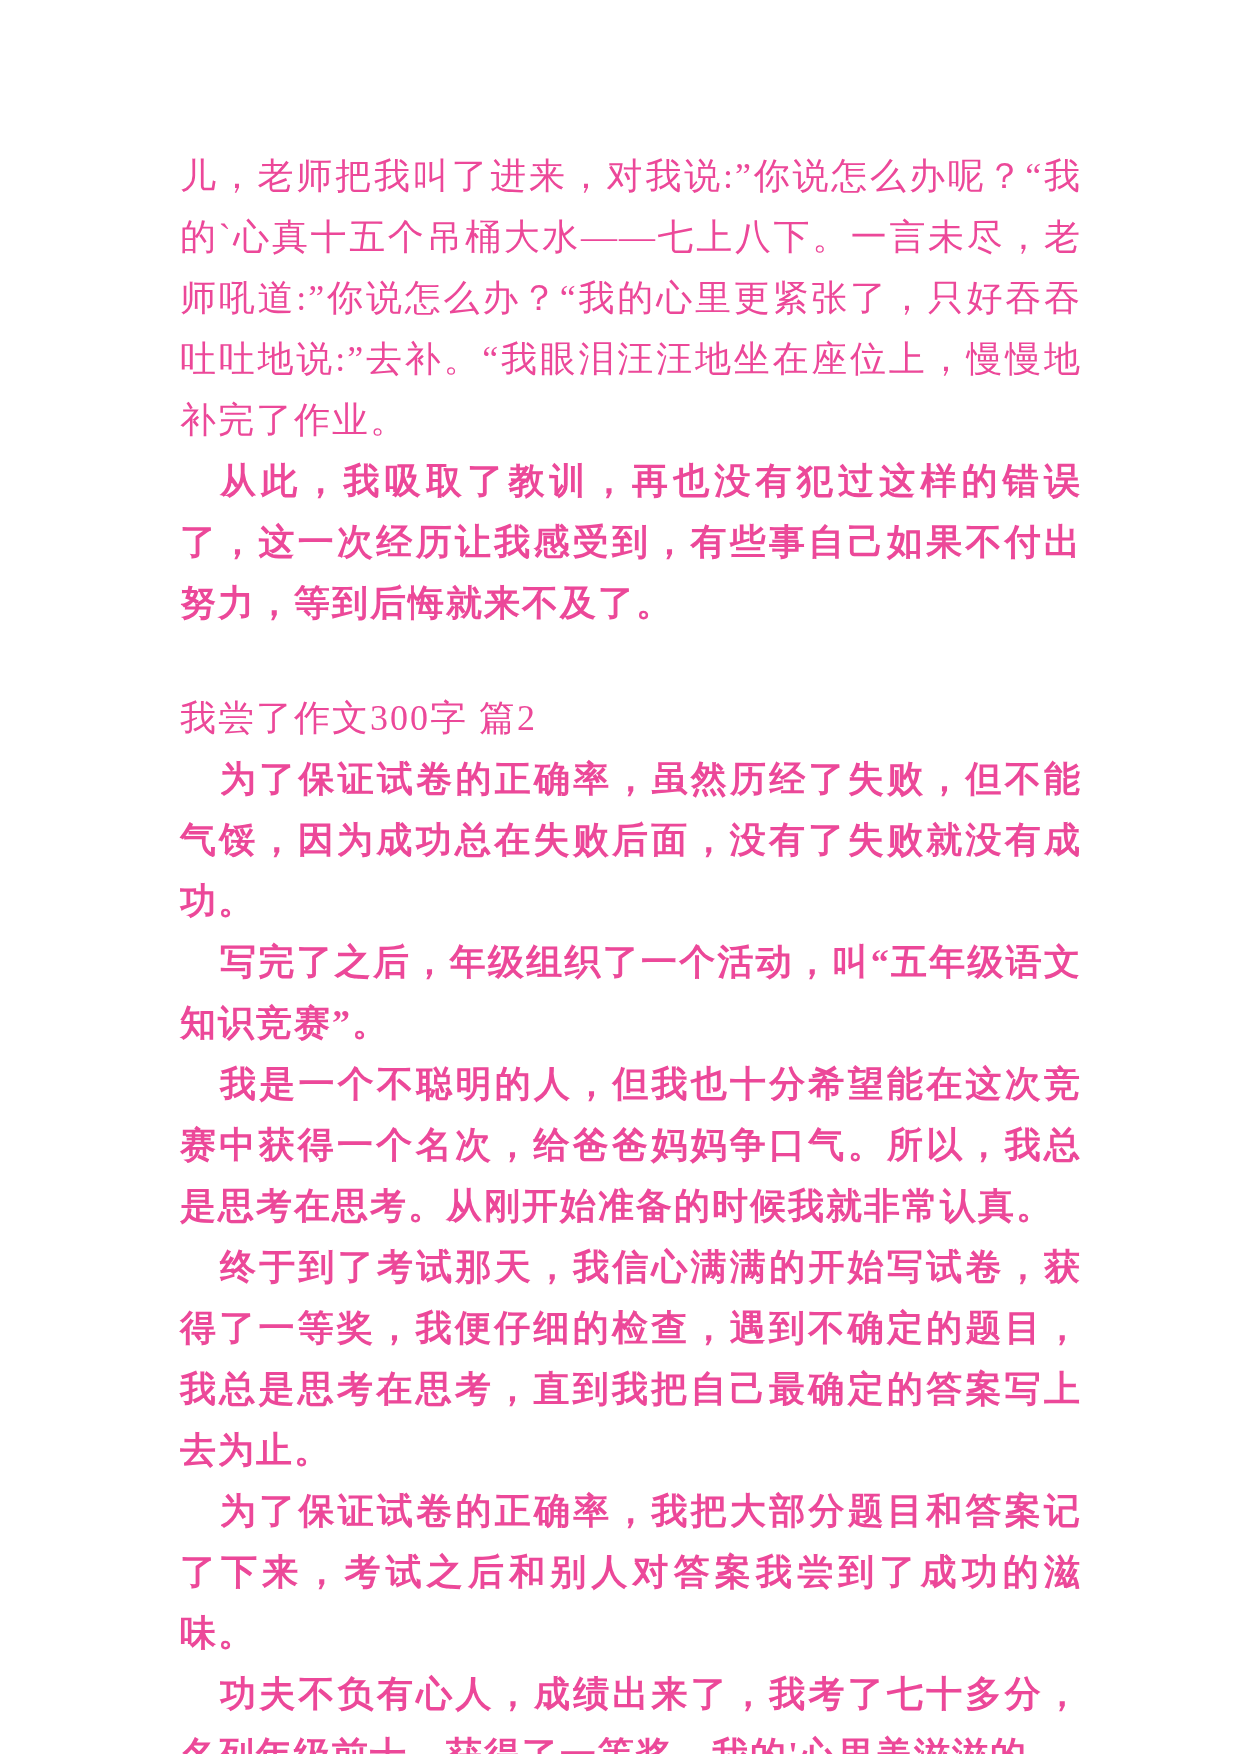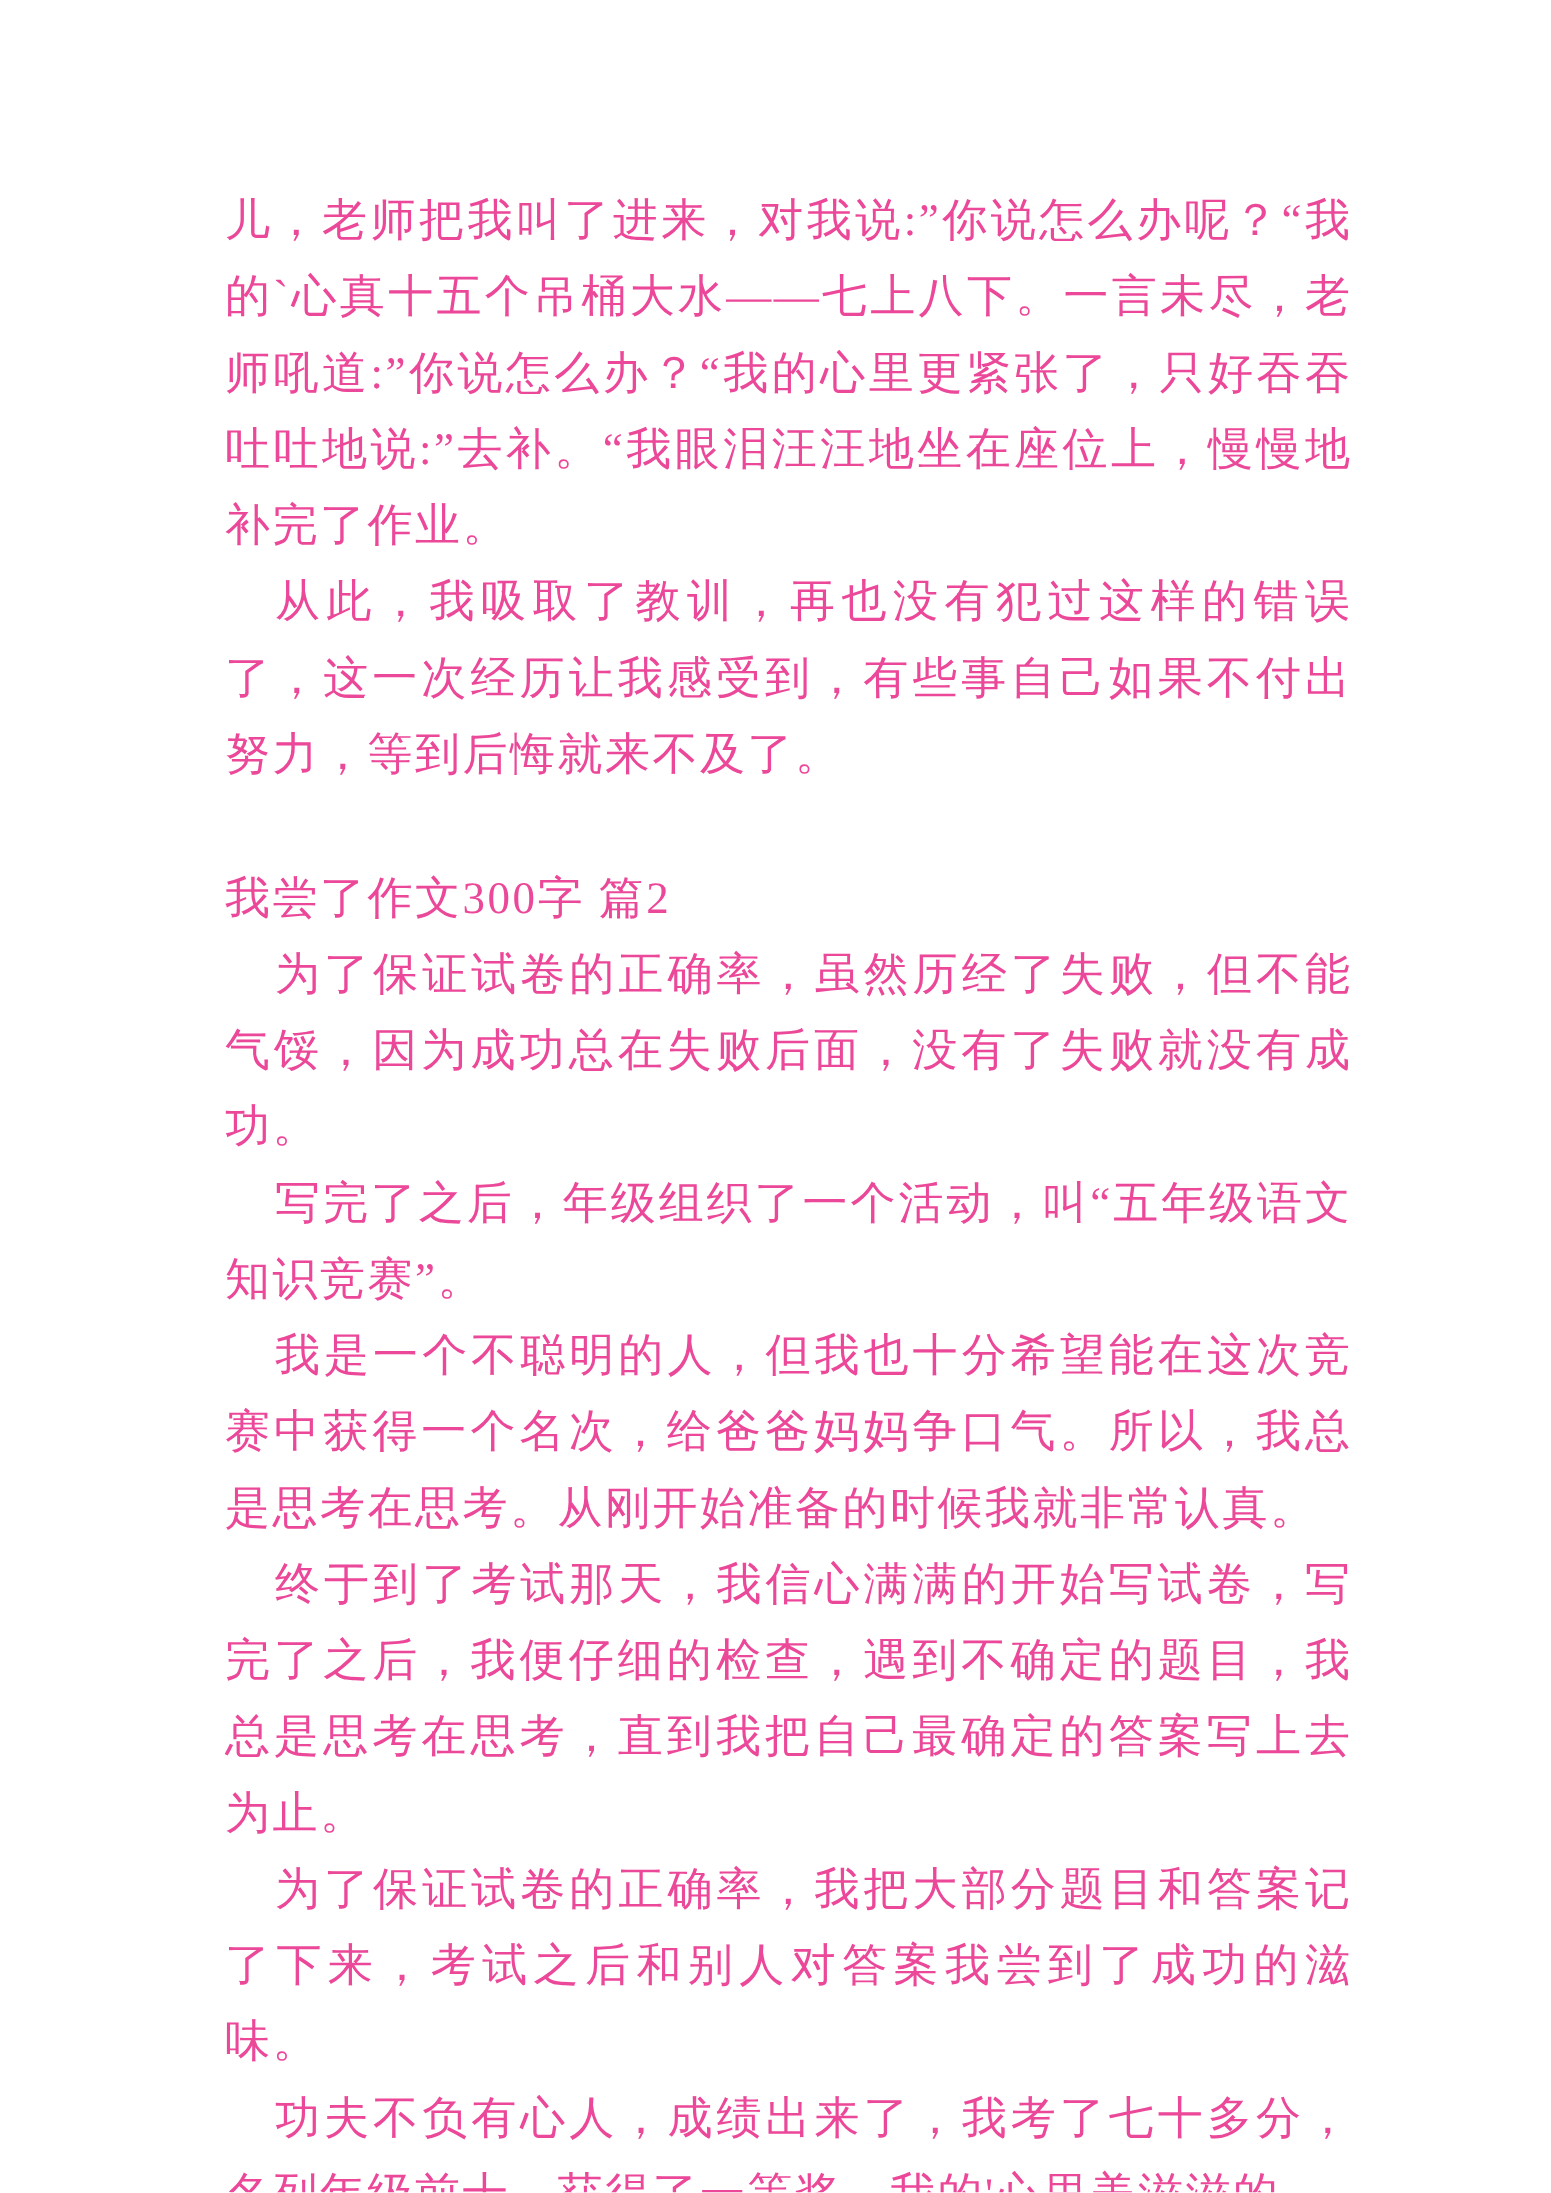--- a/index.html
+++ b/index.html
@@ -25,34 +25,35 @@
     margin: 0;
     font-size: 36px;
     line-height: 61px;
     letter-spacing: 2px;
     color: #ec4899;
     text-align: justify;
     font-weight: 400;
   }
   .para.indent {
     text-indent: 40px;
+    font-weight: bold;
   }
   .para.heading {
     margin-top: 54px;
     text-align: left;
   }
 </style>
 </head>
 <body>
 
 <div class="page">
   <div class="content">
       <p class="para body">儿，老师把我叫了进来，对我说:”你说怎么办呢？“我的`心真十五个吊桶大水——七上八下。一言未尽，老师吼道:”你说怎么办？“我的心里更紧张了，只好吞吞吐吐地说:”去补。“我眼泪汪汪地坐在座位上，慢慢地补完了作业。</p>
       <p class="para body indent">从此，我吸取了教训，再也没有犯过这样的错误了，这一次经历让我感受到，有些事自己如果不付出努力，等到后悔就来不及了。</p>
       <p class="para heading">我尝了作文300字 篇2</p>
       <p class="para body indent">为了保证试卷的正确率，虽然历经了失败，但不能气馁，因为成功总在失败后面，没有了失败就没有成功。</p>
       <p class="para body indent">写完了之后，年级组织了一个活动，叫“五年级语文知识竞赛”。</p>
       <p class="para body indent">我是一个不聪明的人，但我也十分希望能在这次竞赛中获得一个名次，给爸爸妈妈争口气。所以，我总是思考在思考。从刚开始准备的时候我就非常认真。</p>
-      <p class="para body indent">终于到了考试那天，我信心满满的开始写试卷，写完了之后，我便仔细的检查，遇到不确定的题目，我总是思考在思考，直到我把自己最确定的答案写上去为止。</p>
+      <p class="para body indent">终于到了考试那天，我信心满满的开始写试卷，获得了一等奖，我便仔细的检查，遇到不确定的题目，我总是思考在思考，直到我把自己最确定的答案写上去为止。</p>
       <p class="para body indent">为了保证试卷的正确率，我把大部分题目和答案记了下来，考试之后和别人对答案我尝到了成功的滋味。</p>
       <p class="para body indent">功夫不负有心人，成绩出来了，我考了七十多分，名列年级前十，获得了一等奖。我的'心里美滋滋的。</p>
     </div>
 </div>
 
 </body></html>

